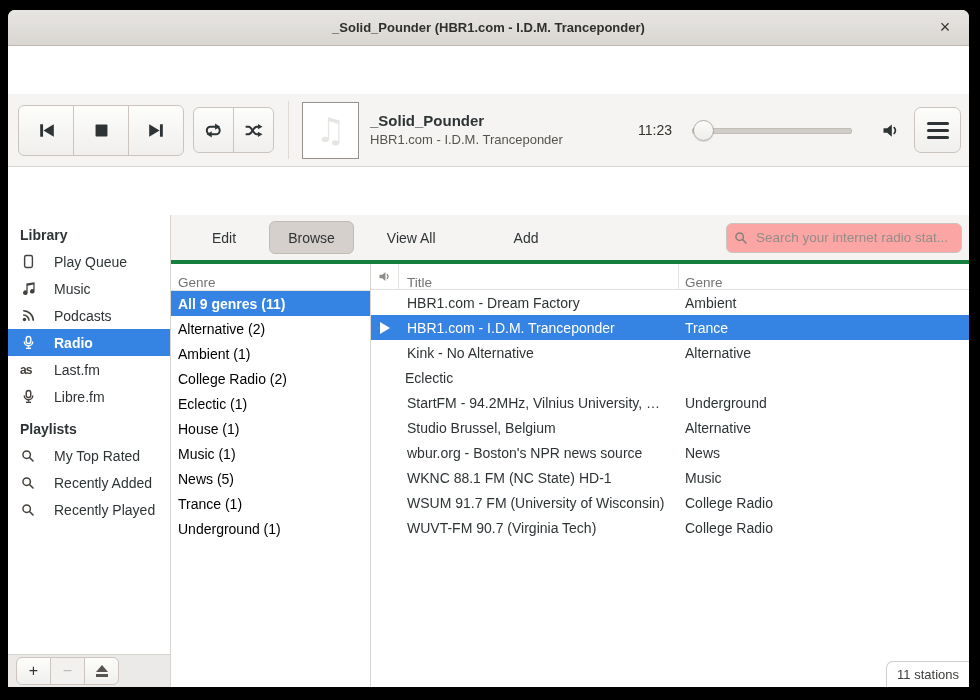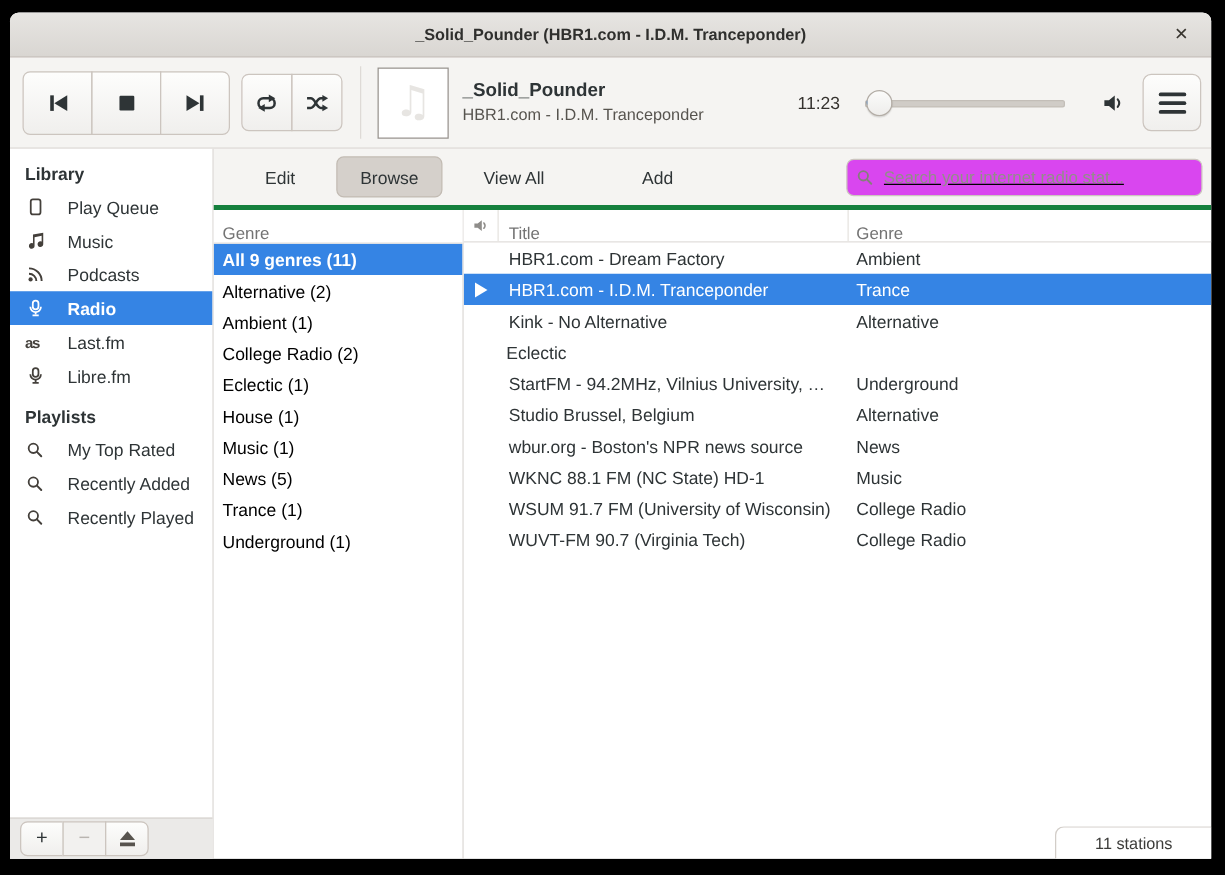--- a/index.html
+++ b/index.html
@@ -4,21 +4,21 @@
 <style>
   html,body{margin:0;padding:0;}
   body{
     width:980px;height:700px;background:#000;position:relative;overflow:hidden;
     font-family:"Liberation Sans","DejaVu Sans",sans-serif;
     -webkit-font-smoothing:antialiased;
   }
   #window{
     position:absolute;left:8px;top:10px;width:961px;height:677px;
     background:#ffffff;border-radius:7px 7px 0 0;overflow:hidden;
-    display:flex;flex-direction:column;
+    display:flex;flex-direction:column;gap:48px;
   }
   
   .titlebar{
     height:35px;flex:0 0 35px;
     background:linear-gradient(to bottom,#e7e5e2,#d9d6d2);
     border-bottom:1px solid #bfb8b1;
     display:flex;align-items:center;justify-content:center;position:relative;
   }
   .titlebar .title{font-size:13px;font-weight:bold;color:#2f2f2d;}
   .close-btn{
@@ -88,22 +88,22 @@
     flex:0 0 45px;background:#f5f4f2;border-bottom:4px solid #15803d;
     display:flex;align-items:center;padding:0 7px 0 22px;
   }
   .flat-btn{
     height:31px;padding:0 18px;border-radius:6px;display:flex;align-items:center;
     font-size:14px;color:#2e3436;margin-right:14px;background:transparent;border:1px solid transparent;
   }
   .flat-btn.active{background:#d5d0cb;border:1px solid #c2bbb3;}
   .flat-btn.add{margin-left:26px;}
   .searchbox{
-    margin-left:auto;width:285px;height:30px;background:#d946ef;border:1px solid #ccc5bf;border-radius:6px;
-    display:flex;align-items:center;padding:0 6px;box-sizing:border-box;text-decoration:underline;
+    margin-left:auto;width:236px;height:30px;background:#fca5a5;border:1px solid #ccc5bf;border-radius:6px;
+    display:flex;align-items:center;padding:0 6px;box-sizing:border-box;
   }
   .searchbox input{
     border:none;outline:none;flex:1;font-size:13.5px;color:#2e3436;background:transparent;min-width:0;
     font-family:"Liberation Sans","DejaVu Sans",sans-serif;
   }
   .searchbox input::placeholder{color:#928d88;}
   .searchbox .sicn{margin-right:5px;display:flex;color:#857f7a;}
   
   .lists{flex:1;display:flex;min-height:0;}
   .genre-col{width:200px;flex:0 0 200px;border-right:1px solid #d8d4d0;display:flex;flex-direction:column;background:#fff;box-sizing:border-box;}
@@ -120,21 +120,21 @@
   .grow.selected{background:#3584e4;color:#fff;font-weight:bold;}
   .srow{height:25px;display:flex;align-items:stretch;font-size:14px;color:#2e3436;}
   .srow.selected{background:#3584e4;color:#fff;}
   .scell{display:flex;align-items:center;box-sizing:border-box;}
   .scell.icon-cell{width:28px;flex:0 0 28px;justify-content:center;}
   .scell.title-cell{width:280px;flex:0 0 280px;padding-left:8px;white-space:nowrap;overflow:hidden;}
   .scell.genre-cell{flex:1;padding-left:6px;white-space:nowrap;overflow:hidden;}
   .play-tri{width:0;height:0;border-top:6px solid transparent;border-bottom:6px solid transparent;border-left:10px solid #fff;}
   
   .status-box{
-    position:absolute;right:0;bottom:0;height:25px;padding:0 31px;
+    position:absolute;right:0;bottom:0;height:25px;padding:0 10px;
     background:#fff;border-top:1px solid #d2cdc8;border-left:1px solid #d2cdc8;
     border-top-left-radius:7px;display:flex;align-items:center;font-size:13px;color:#3c3c3a;
   }
   svg{display:block;}
 </style>
 </head>
 <body>
 
 <div id="window">
 

